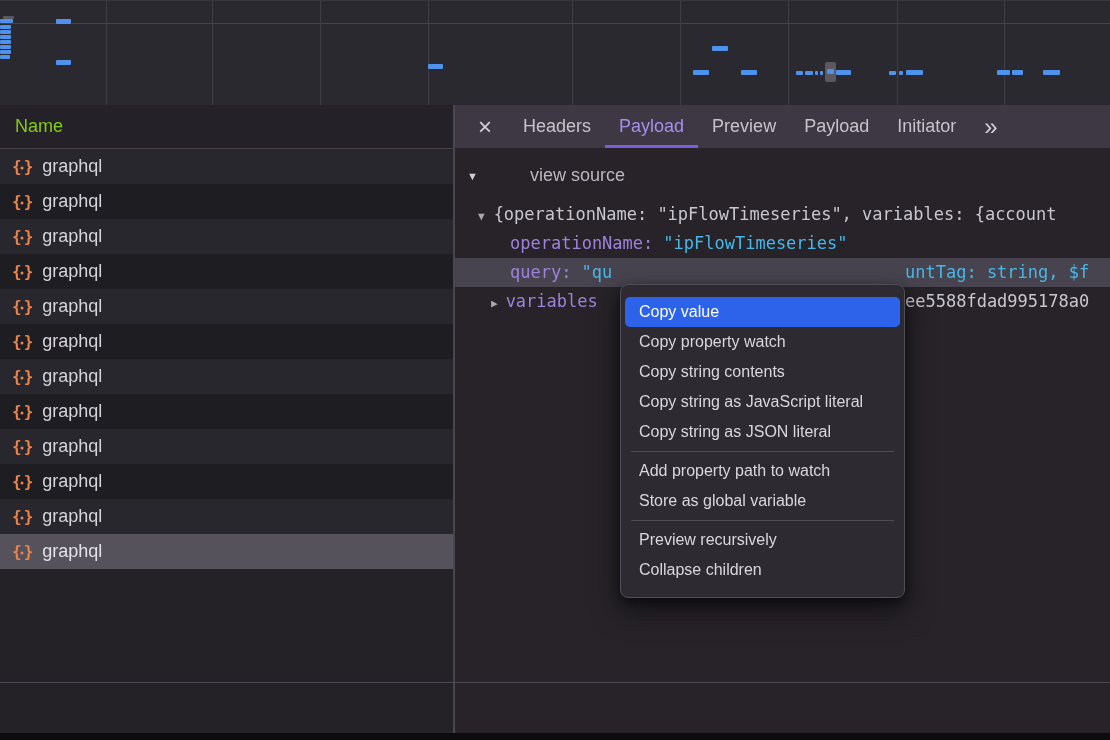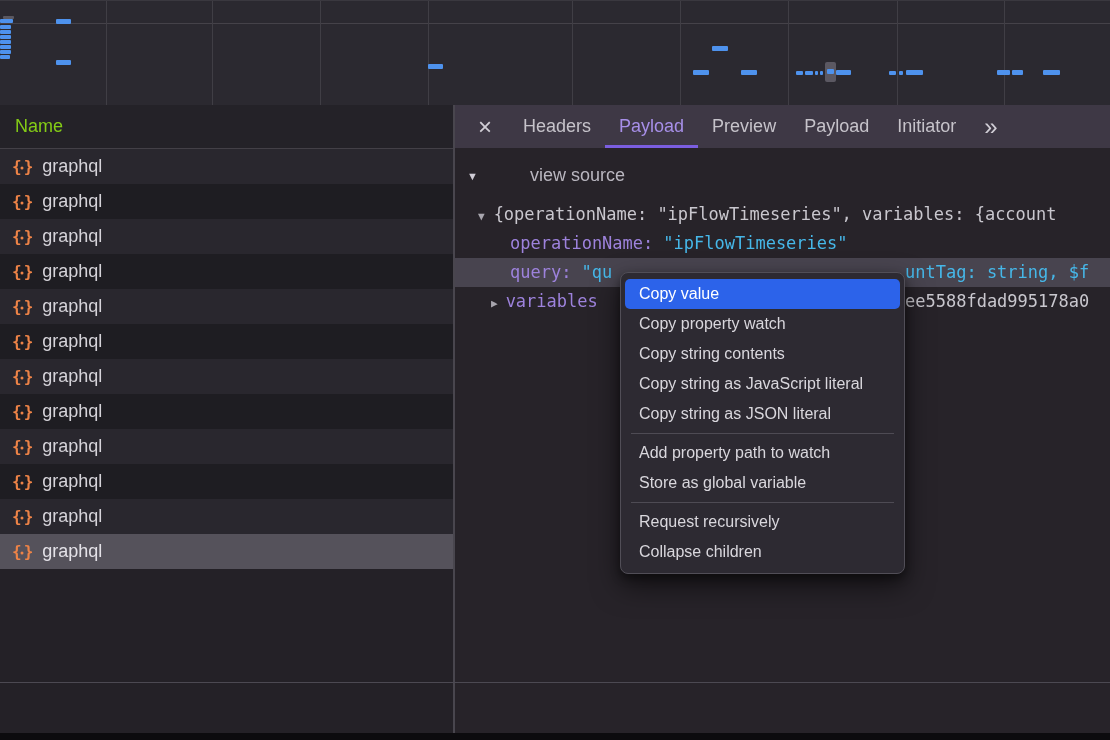--- a/index.html
+++ b/index.html
@@ -51,22 +51,22 @@
   .kv{padding-left:55px;}
   .key{color:#9d82dc;margin-right:10px;}
   .str{color:#46b7e8;}
   .line3{background:#48444f;}
   .rfrag{position:absolute;left:450px;top:0;}
   .line4{padding-left:36px;}
   .line4 .tri{font-size:11px;color:#a8a6ae;margin-right:8px;}
   .gfrag{position:absolute;left:450px;top:0;color:#c9c7ce;}
 
   
-  .context-menu{position:absolute;left:620px;top:272px;width:285px;background:#2d2a32;
-                border:1px solid #514e57;border-radius:8px;padding:6px 0;z-index:10;box-sizing:border-box;
+  .context-menu{position:absolute;left:620px;top:284px;width:285px;background:#2d2a32;
+                border:1px solid #514e57;border-radius:8px;padding:12px 0;z-index:10;box-sizing:border-box;
                 box-shadow:0 12px 28px rgba(0,0,0,.55),0 4px 10px rgba(0,0,0,.4);}
   .menu-item{height:30px;line-height:30px;margin:0 4px;padding-left:14px;font-size:16px;
              color:#d9d7dd;border-radius:5px;}
   .menu-item.highlighted{background:#2c63ea;color:#ffffff;}
   .menu-divider{height:1px;background:#4e4b54;margin:4px 10px;}
 
   
   .bottom-line{position:absolute;left:0;right:0;top:682px;height:1px;background:#4c4952;}
   .bottom-bar{position:absolute;left:0;right:0;bottom:0;height:7px;background:#0c0b0e;}
 </style>
@@ -215,19 +215,19 @@
   <div class="context-menu" id="menu">
       <div class="menu-item highlighted" style="background: rgb(44, 99, 234);">Copy value</div>
       <div class="menu-item">Copy property watch</div>
       <div class="menu-item">Copy string contents</div>
       <div class="menu-item">Copy string as JavaScript literal</div>
       <div class="menu-item">Copy string as JSON literal</div>
       <div class="menu-divider"></div>
       <div class="menu-item">Add property path to watch</div>
       <div class="menu-item">Store as global variable</div>
       <div class="menu-divider"></div>
-      <div class="menu-item">Request recursively</div>
+      <div class="menu-item">Preview recursively</div>
       <div class="menu-item">Collapse children</div>
     </div>
 
   <div class="bottom-line"></div>
   <div class="bottom-bar"></div>
 </div>
 
 </body></html>

